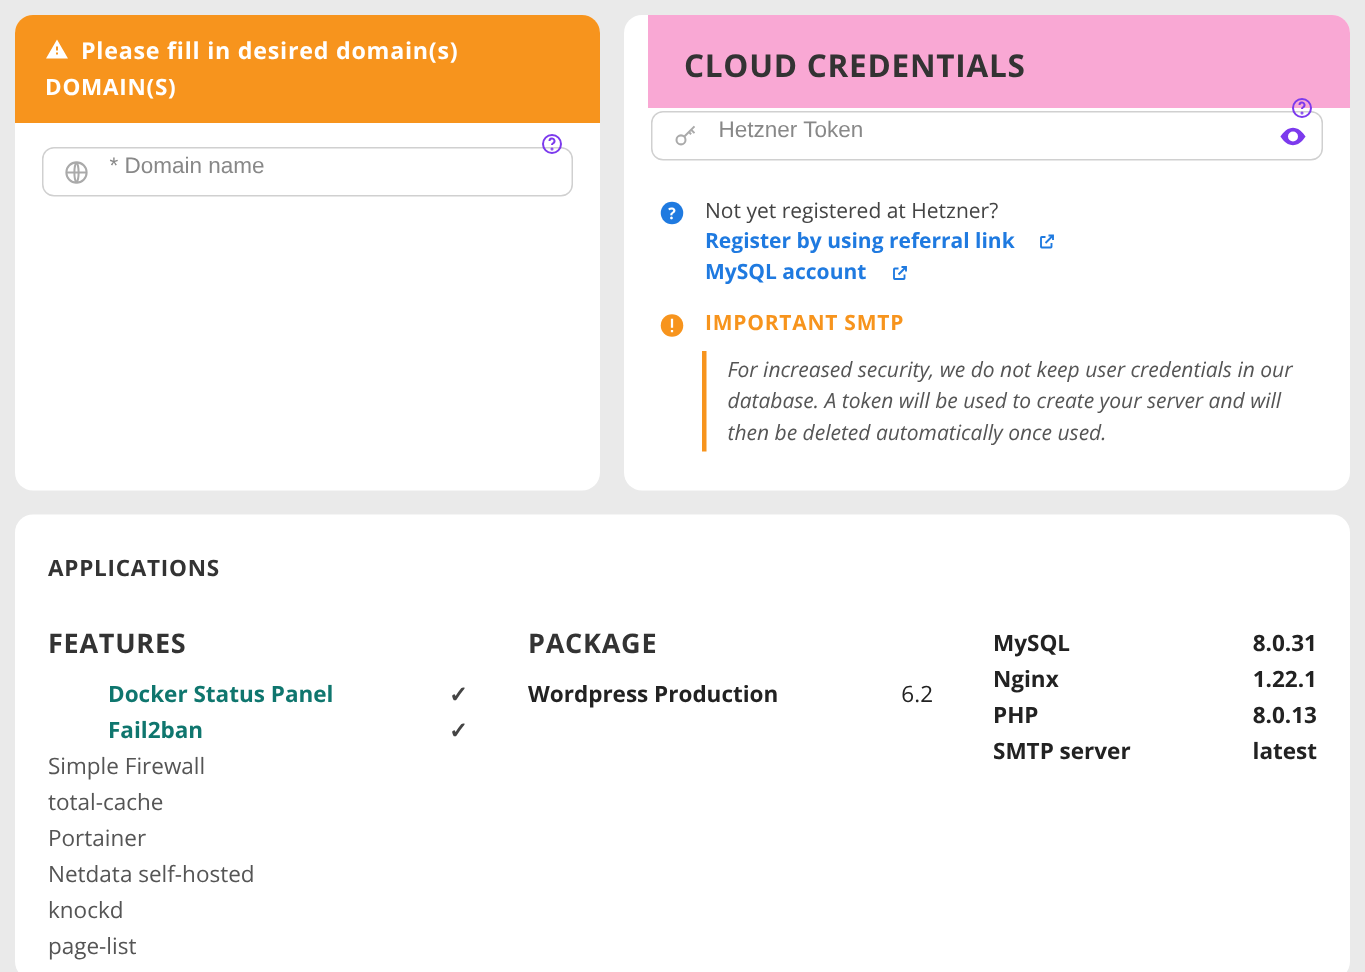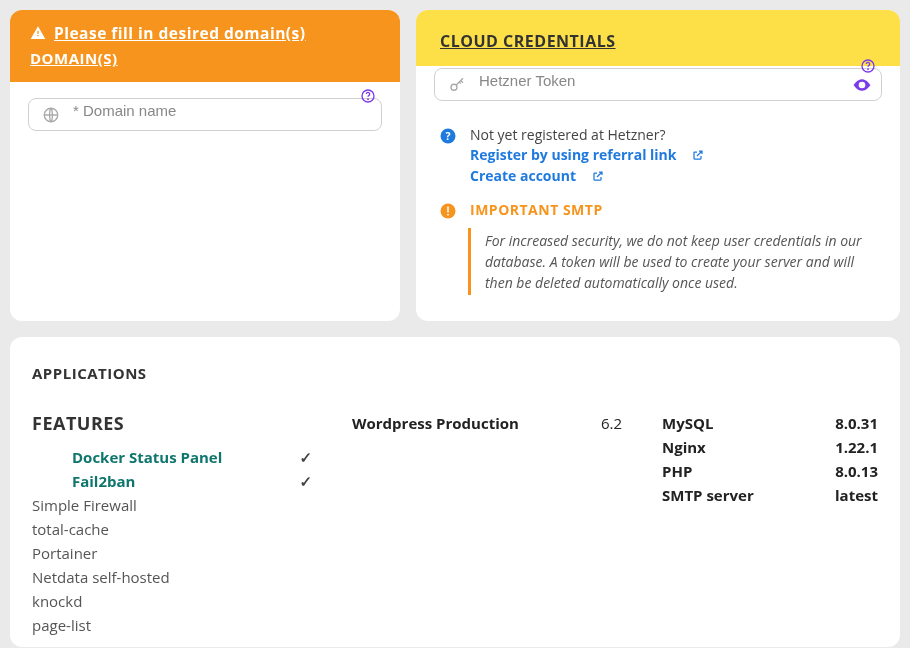--- a/index.html
+++ b/index.html
@@ -14,40 +14,40 @@
   .card {
     background: #fff;
     border-radius: 12px;
     overflow: hidden;
     flex: 1;
   }
   .card-header {
     padding: 12px 20px 14px;
     font-weight: 700;
     letter-spacing: 0.5px;
-    text-decoration: underline;
   }
   .header-orange {
     background: #f7941d;
     color: #fff;
     font-size: 15px;
   }
   .header-orange .warning-line {
     display: flex;
     align-items: center;
     gap: 8px;
     font-weight: 700;
     margin-bottom: 4px;
     font-size: 15.5px;
   }
   .header-white {
-    background: #fde047;
+    background: #f9a8d4;
     color: #333;
-    font-size: 16px;
+    font-size: 21px;
     padding: 20px 24px 14px;
+    margin-left: 16px;
   }
   .card-body { padding: 14px 18px 24px; position: relative; }
   .input-wrap {
     position: relative;
     margin-top: 2px;
     margin-bottom: 4px;
   }
   .help-icon {
     position: absolute;
     right: 6px;
@@ -222,21 +222,21 @@
           </div>
           <div class="text-col">
             <div style="color:#444">Not yet registered at Hetzner?</div>
             <a class="link">
               <span>Register by using referral link</span>
               <svg width="12" height="12" viewBox="0 0 24 24" fill="none" stroke="currentColor" stroke-width="2.5">
                   <path d="M14 4h6v6M20 4 10 14M18 14v5a1 1 0 0 1-1 1H5a1 1 0 0 1-1-1V7a1 1 0 0 1 1-1h5"></path>
                 </svg>
             </a><br>
             <a class="link">
-              <span>Create account</span>
+              <span>MySQL account</span>
               <svg width="12" height="12" viewBox="0 0 24 24" fill="none" stroke="currentColor" stroke-width="2.5">
                   <path d="M14 4h6v6M20 4 10 14M18 14v5a1 1 0 0 1-1 1H5a1 1 0 0 1-1-1V7a1 1 0 0 1 1-1h5"></path>
                 </svg>
             </a>
           </div>
         </div>
 
         <div class="info-line">
           <div class="icon-col exclaim-icon">
             <svg width="18" height="18" viewBox="0 0 24 24" fill="currentColor">
@@ -286,20 +286,21 @@
           <div class="feat-row">
             <span class="feat-label">knockd</span>
           </div>
           <div class="feat-row">
             <span class="feat-label">page-list</span>
           </div>
         </div>
     </div>
 
     <div class="col-2">
+      <div class="col-title">PACKAGE</div>
       <div class="kv-row">
         <span class="kv-key">Wordpress Production</span>
         <span class="kv-val" style="font-weight:400">6.2</span>
       </div>
     </div>
 
     <div class="col-3">
       <div id="services-list">
           <div class="kv-row">
             <span class="kv-key">MySQL</span>

